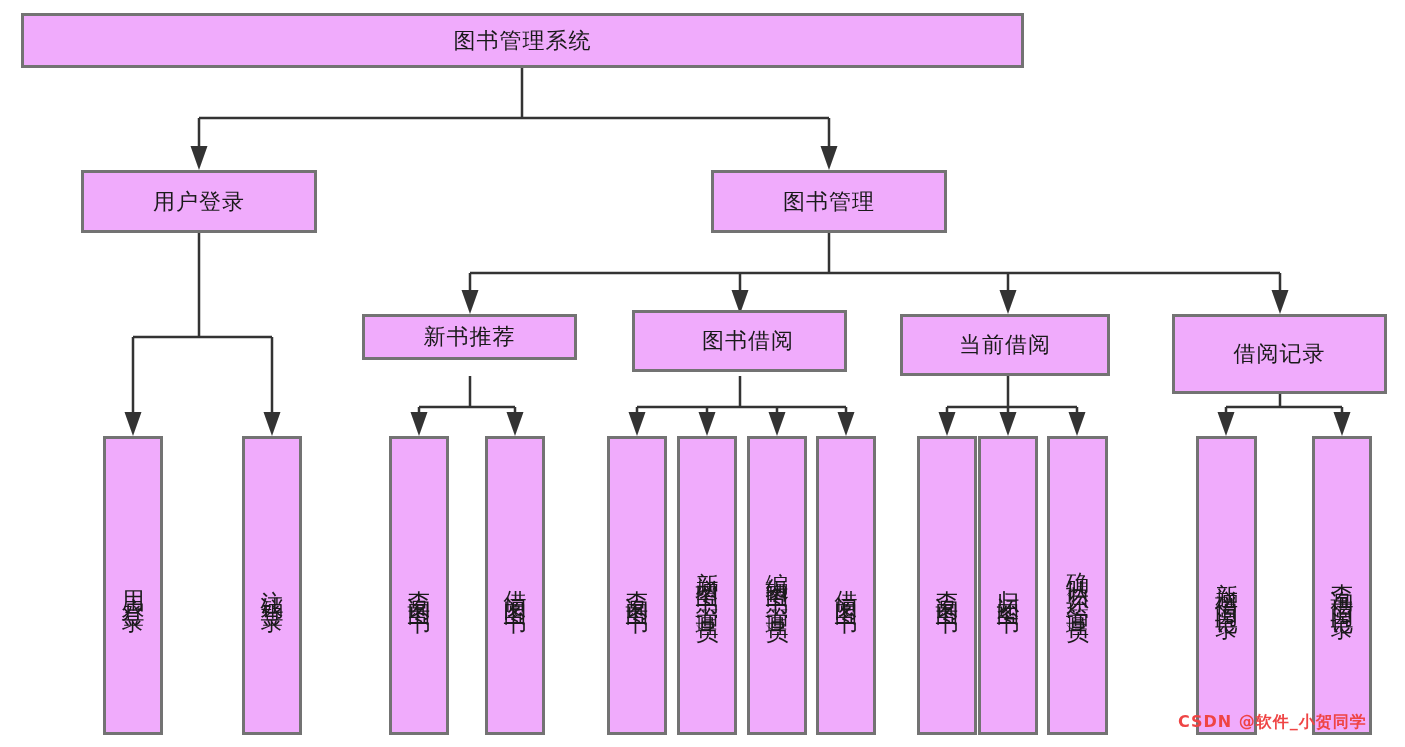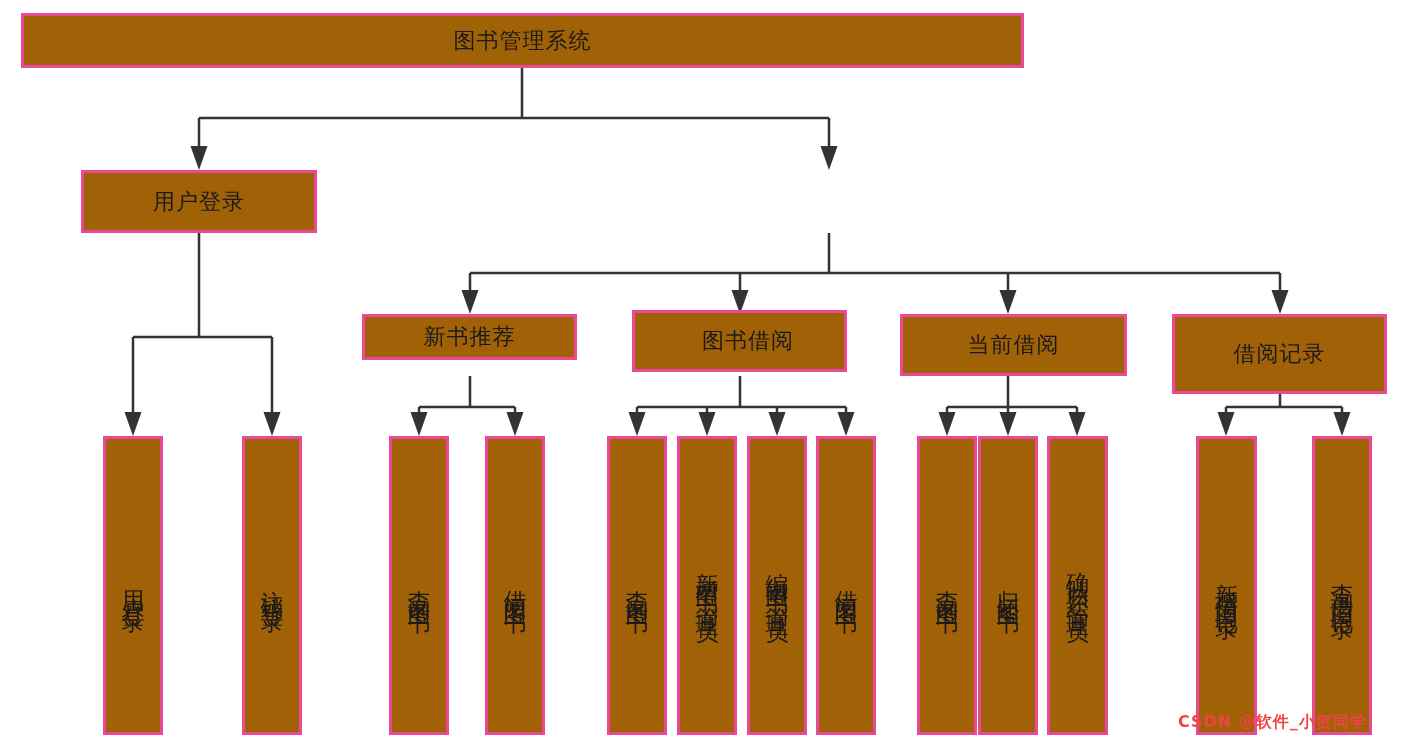--- a/index.html
+++ b/index.html
@@ -9,22 +9,22 @@
     background:#ffffff;
     font-family:"DejaVu Sans","Liberation Sans",sans-serif;
     overflow:hidden;
   }
   svg.connectors { position:absolute; left:0; top:0; width:1405px; height:747px; }
   svg.connectors path { stroke:#333333; stroke-width:2.5; fill:none; }
   svg.connectors polygon { fill:#333333; }
   .box {
     position:absolute;
     box-sizing:border-box;
-    border:3px solid #ec4899;
-    background:#a16207;
+    border:3px solid #737373;
+    background:#f0abfc;
     display:flex; align-items:center; justify-content:center;
     color:#1a1a1a;
   }
   .box.h { font-size:22px; letter-spacing:1px; white-space:nowrap; }
   .box.v span {
     writing-mode:vertical-rl;
     font-size:23px;
     letter-spacing:7px;
     line-height:1;
     color:#1a1a1a;
@@ -77,24 +77,25 @@
     <polygon points="1077,436 1068.5,412 1085.5,412"></polygon>
 
     <path d="M1280,376 V407 M1226,407 H1342 M1226,407 V414 M1342,407 V414"></path>
     <polygon points="1226,436 1217.5,412 1234.5,412"></polygon>
     <polygon points="1342,436 1333.5,412 1350.5,412"></polygon>
   </svg>
 
   <div class="box h" style="left:21px; top:13px; width:1003px; height:55px;">图书管理系统</div>
 
   <div class="box h" style="left:81px; top:170px; width:236px; height:63px;">用户登录</div>
+  <div class="box h" style="left:711px; top:170px; width:236px; height:63px;">图书管理</div>
 
   <div class="box h" style="left:362px; top:314px; width:215px; height:46px;">新书推荐</div>
   <div class="box h" style="left:632px; top:310px; width:215px; height:62px;padding-left:17px;">图书借阅</div>
-  <div class="box h" style="left:900px; top:314px; width:227px; height:62px;">当前借阅</div>
+  <div class="box h" style="left:900px; top:314px; width:210px; height:62px;">当前借阅</div>
   <div class="box h" style="left:1172px; top:314px; width:215px; height:80px;">借阅记录</div>
 
   <div class="box v" style="left:103px; top:436px; width:60px; height:299px;">
     <span>用户登录</span>
   </div>
   <div class="box v" style="left:242px; top:436px; width:60px; height:299px;">
     <span>注销登录</span>
   </div>
 
   <div class="box v" style="left:389px; top:436px; width:60px; height:299px;">

